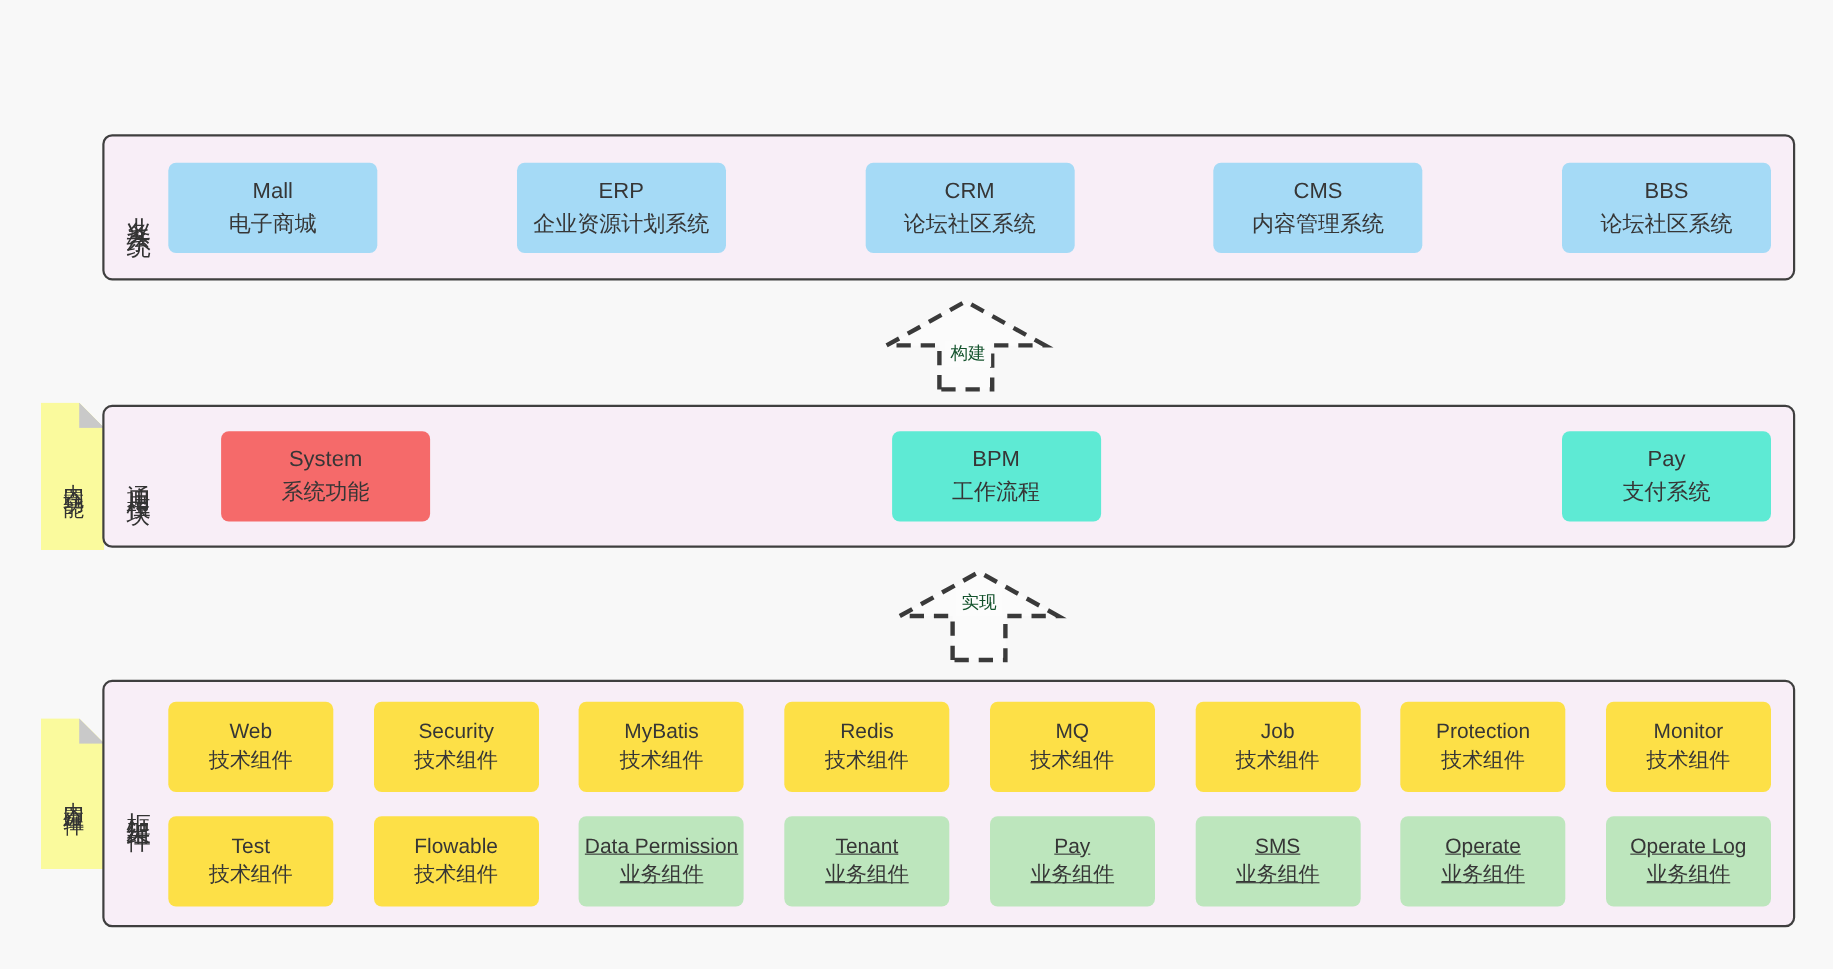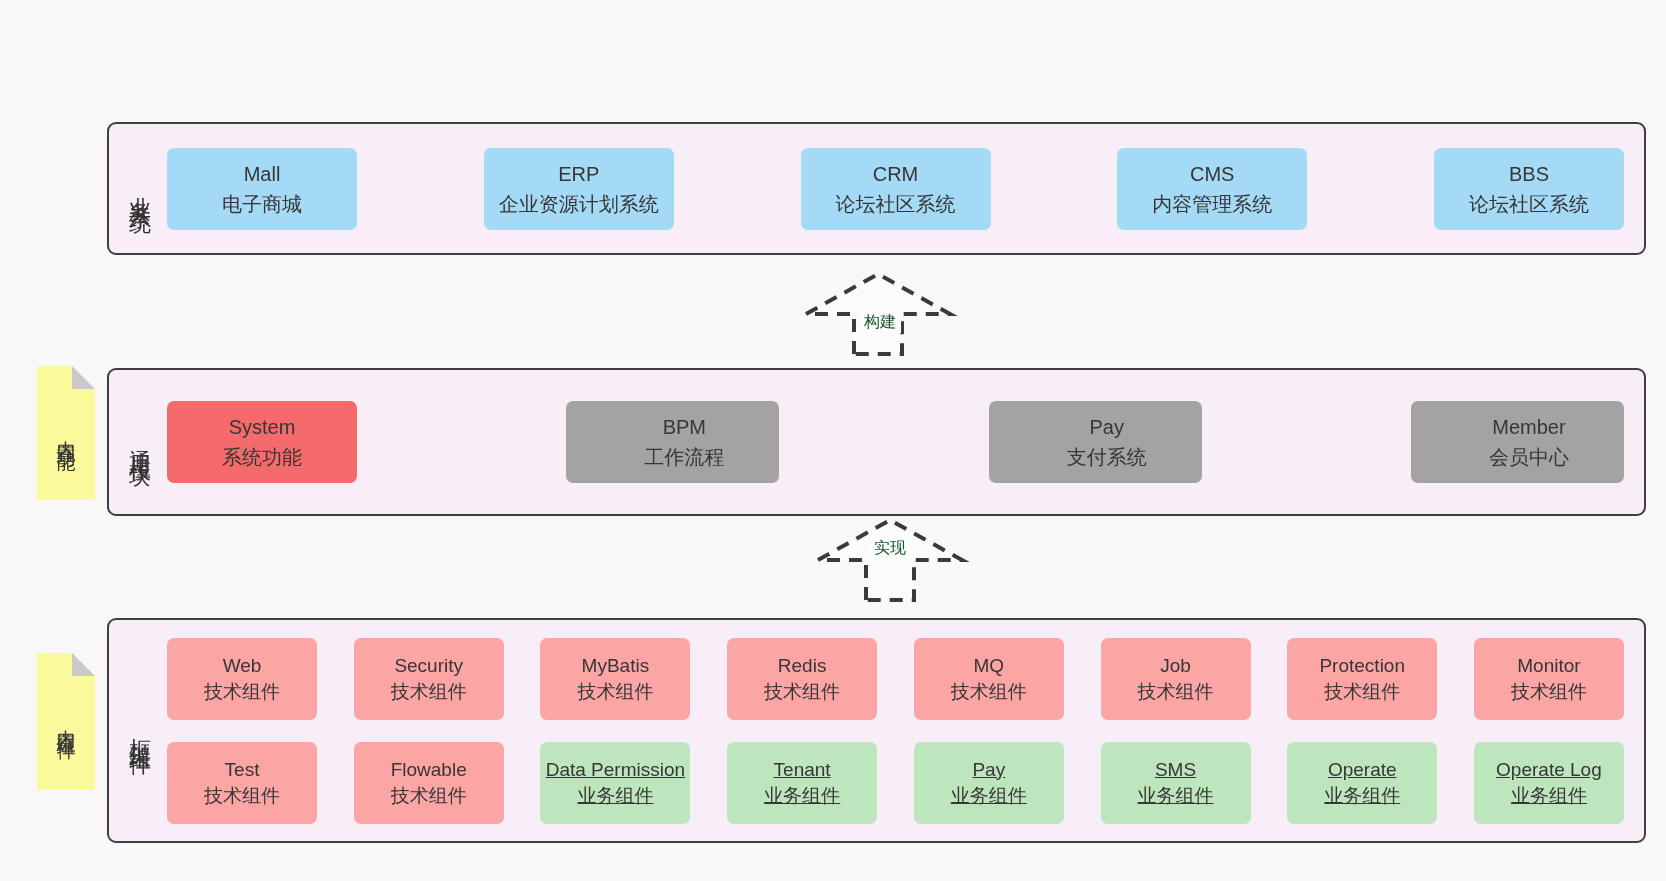--- a/index.html
+++ b/index.html
@@ -1,38 +1,38 @@
 <!DOCTYPE html>
 <html><head>
 <meta charset="utf-8">
 <style>
   html,body{margin:0;padding:0;}
   body{font-family:"Liberation Sans","DejaVu Sans",sans-serif;background:#f8f8f8;}
   .stage{position:relative;width:1666px;height:881px;background:#f8f8f8;overflow:hidden;}
 
   
-  .band{position:absolute;left:107px;width:1539px;box-sizing:border-box;
+  .band{position:absolute;left:93px;width:1539px;box-sizing:border-box;
         background:#f8eef7;border:2px solid #3f3f3f;border-radius:9px;
         display:flex;align-items:center;z-index:1;}
   .band-label{writing-mode:vertical-rl;text-orientation:upright;
               font-size:22px;letter-spacing:5px;color:#333;margin-left:16px;flex:0 0 auto;}
   .band-boxes{flex:1;display:flex;justify-content:space-between;align-items:center;
               margin:0 20px 0 12px;}
   .band-boxes-col{flex:1;display:flex;flex-direction:column;gap:22px;margin:0 20px 0 12px;}
   .row8{display:flex;justify-content:space-between;}
 
   
   .box{border-radius:7px;display:flex;flex-direction:column;align-items:center;
        justify-content:center;text-align:center;color:#363636;}
   .box6{width:190px;height:82px;font-size:20px;line-height:30px;}
   .box8{width:150px;height:82px;font-size:19px;line-height:26px;}
   .b-blue{background:#a5daf6;}
   .b-red{background:#f56a6a;}
-  .b-pink{background:#a3a3a3;padding-left:23px;}
-  .b-green{background:#fca5a5;}
+  .b-pink{background:#5eead4;}
+  .b-green{background:#fde047;}
   .b-lgreen{background:#bde6bd;text-decoration:underline;}
 
   
   .note{position:absolute;left:37px;width:58px;background:#fafa9d;z-index:0;
         display:flex;align-items:center;justify-content:center;
         clip-path:polygon(0 0,calc(100% - 23px) 0,100% 23px,100% 100%,0 100%);}
   .note .fold{position:absolute;top:0;right:0;width:23px;height:23px;
         background:linear-gradient(to left bottom,transparent 49.5%,#c9c9c9 50%);}
   .note-text{writing-mode:vertical-rl;text-orientation:upright;
         font-size:19px;letter-spacing:4px;color:#333;}
@@ -82,38 +82,34 @@
         <div>论坛社区系统</div>
       </div>
     </div>
   </div>
 
   <svg class="arrow" style="left:788px;top:260px;" width="180" height="100" viewBox="0 0 180 100">
     <path d="M66 94 L66 54 L18 54 L90 14 L162 54 L114 54 L114 94 Z"></path>
   </svg>
   <div class="arrow-label" style="left:880px;top:322px;">构建</div>
 
-  <div class="band" style="top:368px;height:148px;">
+  <div class="band" style="top:368px;height:130px;gap:48px;">
     <div class="band-label">通用模块</div>
     <div class="band-boxes">
       <div class="box box6 b-red">
         <div>System</div>
         <div>系统功能</div>
       </div>
       <div class="box box6 b-pink">
         <div>BPM</div>
         <div>工作流程</div>
       </div>
       <div class="box box6 b-pink">
         <div>Pay</div>
         <div>支付系统</div>
-      </div>
-      <div class="box box6 b-pink">
-        <div>Member</div>
-        <div>会员中心</div>
       </div>
     </div>
   </div>
 
   <svg class="arrow" style="left:800px;top:506px;" width="180" height="100" viewBox="0 0 180 100">
     <path d="M66 94 L66 54 L18 54 L90 14 L162 54 L114 54 L114 94 Z"></path>
   </svg>
   <div class="arrow-label" style="left:890px;top:548px;">实现</div>
 
   <div class="band" style="top:618px;height:225px;">

